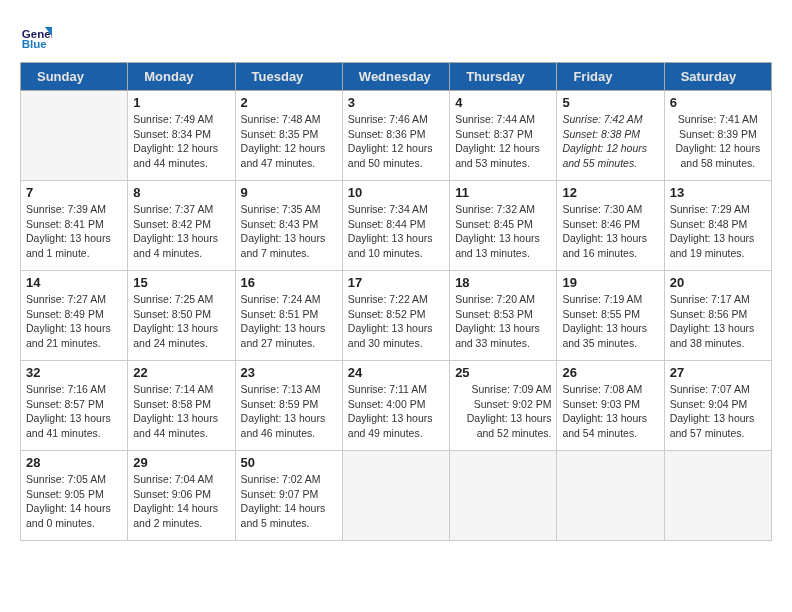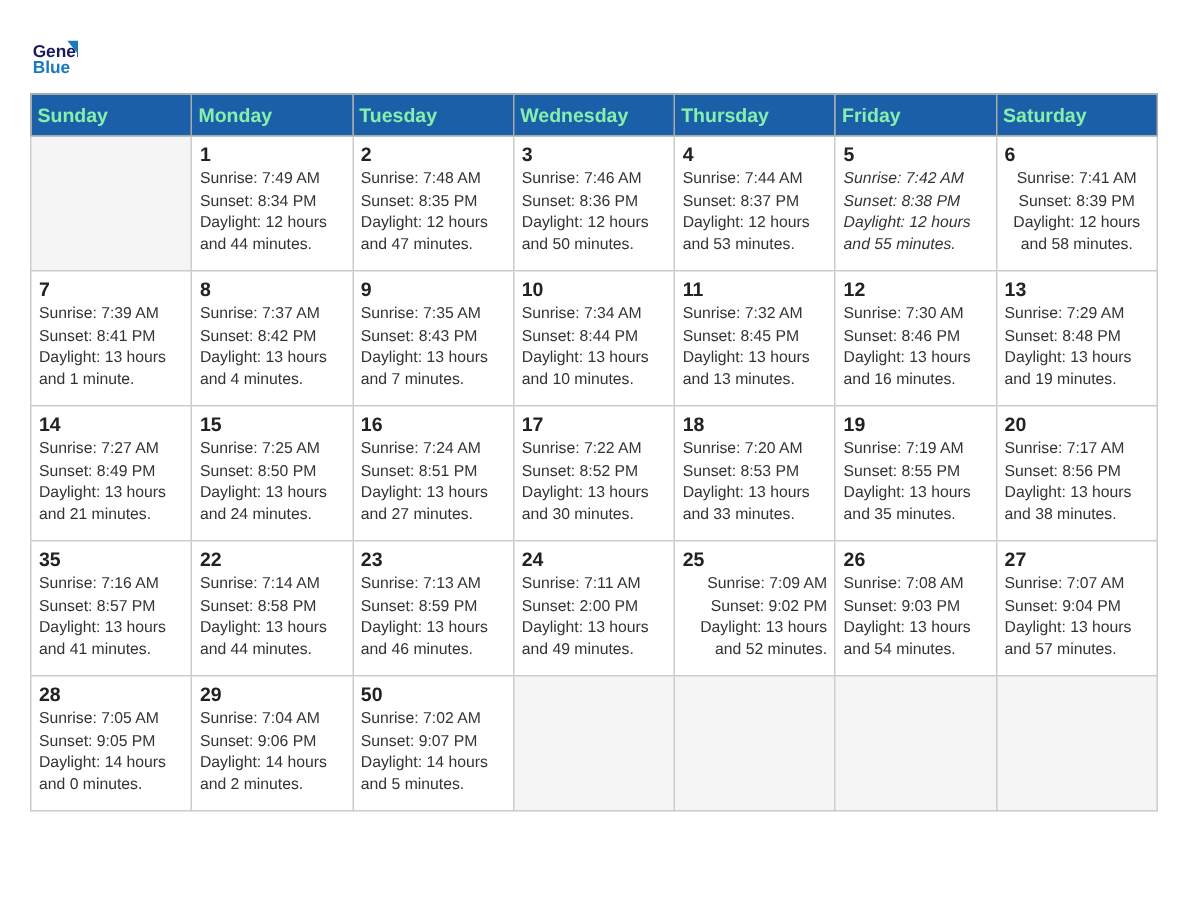--- a/index.html
+++ b/index.html
@@ -46,22 +46,22 @@
       font-size: 16px;
       color: #333;
     }
     .calendar {
       width: 100%;
       border-collapse: collapse;
       font-size: 11px;
     }
     .calendar th {
       background: #1a5fa8;
-      color: #86efac;
-      padding: 6px 4px;
+      color: #e5e5e5;
+      padding: 6px 16px;
       text-align: left;
       font-size: 13px;
       font-weight: bold;
       border: 1px solid #aaa;
     }
     .calendar td {
       border: 1px solid #ccc;
       vertical-align: top;
       padding: 4px 5px;
       width: 107px;
@@ -261,21 +261,21 @@
         <td>
           <div class="day-num">20</div>
           <div class="day-info" style="white-space: pre-line;">Sunrise: 7:17 AM
 Sunset: 8:56 PM
 Daylight: 13 hours
 and 38 minutes.</div>
         </td>
       </tr>
       <tr>
         <td>
-          <div class="day-num">35</div>
+          <div class="day-num">32</div>
           <div class="day-info" style="white-space: pre-line;">Sunrise: 7:16 AM
 Sunset: 8:57 PM
 Daylight: 13 hours
 and 41 minutes.</div>
         </td>
         <td>
           <div class="day-num">22</div>
           <div class="day-info" style="white-space: pre-line;">Sunrise: 7:14 AM
 Sunset: 8:58 PM
 Daylight: 13 hours
@@ -284,21 +284,21 @@
         <td>
           <div class="day-num">23</div>
           <div class="day-info" style="white-space: pre-line;">Sunrise: 7:13 AM
 Sunset: 8:59 PM
 Daylight: 13 hours
 and 46 minutes.</div>
         </td>
         <td>
           <div class="day-num">24</div>
           <div class="day-info" style="white-space: pre-line;">Sunrise: 7:11 AM
-Sunset: 2:00 PM
+Sunset: 4:00 PM
 Daylight: 13 hours
 and 49 minutes.</div>
         </td>
         <td>
           <div class="day-num">25</div>
           <div class="day-info" style="white-space: pre-line; text-align: right;">Sunrise: 7:09 AM
 Sunset: 9:02 PM
 Daylight: 13 hours
 and 52 minutes.</div>
         </td>

